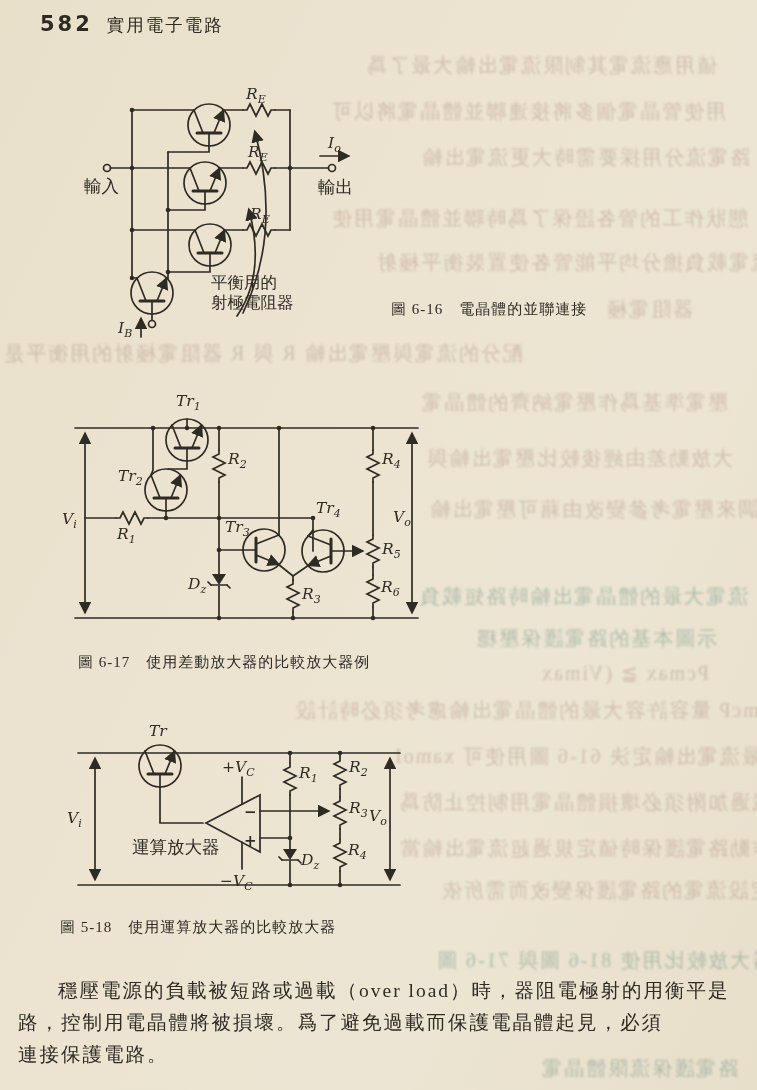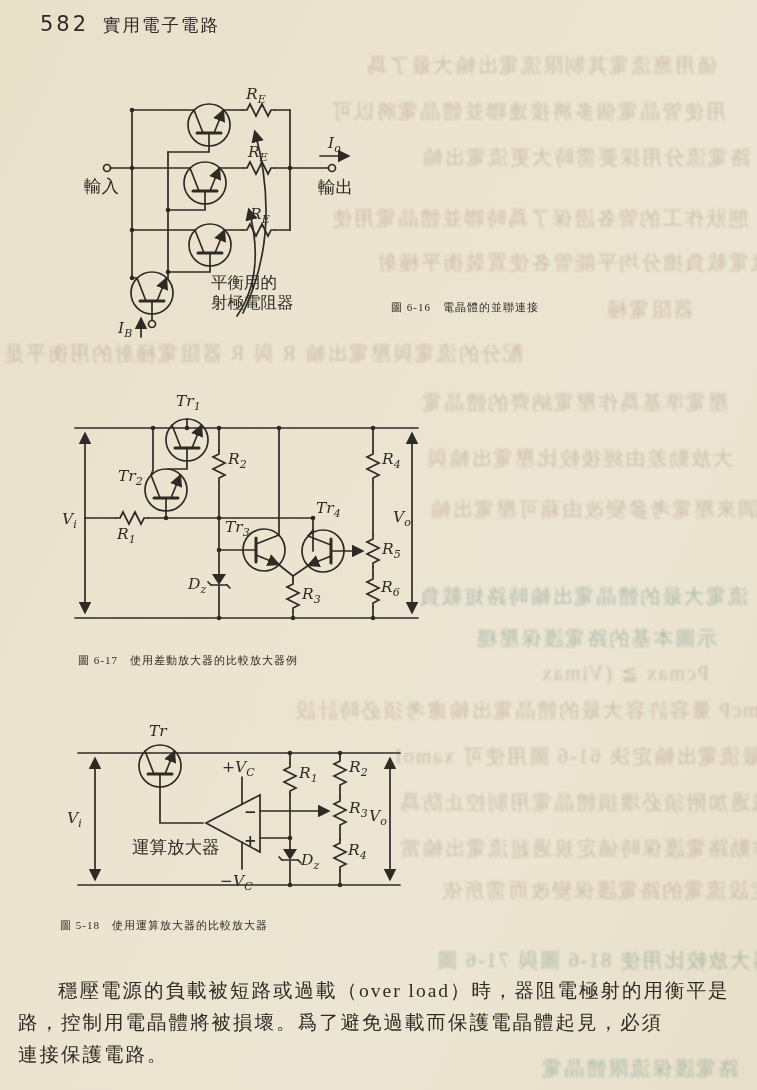--- a/index.html
+++ b/index.html
@@ -1,23 +1,23 @@
 <!DOCTYPE html>
 <html><head>
 <meta charset="utf-8">
 <style>
   html,body{margin:0;padding:0}
   #page{position:relative;width:757px;height:1090px;overflow:hidden;
         background:linear-gradient(115deg,#e9e0ca 0%,#ece4d1 40%,#ece5d3 70%,#e7dfc9 100%);
         font-family:"Liberation Serif",serif;color:#2e2b25}
   .t{position:absolute;white-space:nowrap}
   #hdr{left:40px;top:12px}
-  #hdr .num{font-weight:normal;font-size:21px;letter-spacing:3px;font-family:"DejaVu Sans",sans-serif}
+  #hdr .num{font-weight:bold;font-size:21px;letter-spacing:3px;font-family:"DejaVu Sans",sans-serif}
   #hdr .ttl{font-weight:normal;font-size:17.5px;letter-spacing:2px;margin-left:14px}
-  .cap{font-size:11px;letter-spacing:1px}
+  .cap{font-size:15px;letter-spacing:1px}
   .para{font-size:19.5px;letter-spacing:2px;left:18px}
   svg{position:absolute;left:0;top:0}
   svg text{fill:#2e2b25}
   .sl{font-family:"DejaVu Serif",serif;font-style:italic;font-size:15.5px}
   .sub{font-size:11px}
   .sc{font-family:"Liberation Serif",serif;font-size:16.5px}
   .op{font-family:"DejaVu Sans",sans-serif;font-size:15px;font-weight:bold}
   .d{fill:#2e2b25;stroke:none}
   .bleed{position:absolute;transform:scaleX(-1);filter:blur(.8px);font-size:20px;
          letter-spacing:2px;white-space:nowrap;font-family:"Liberation Serif",serif}

